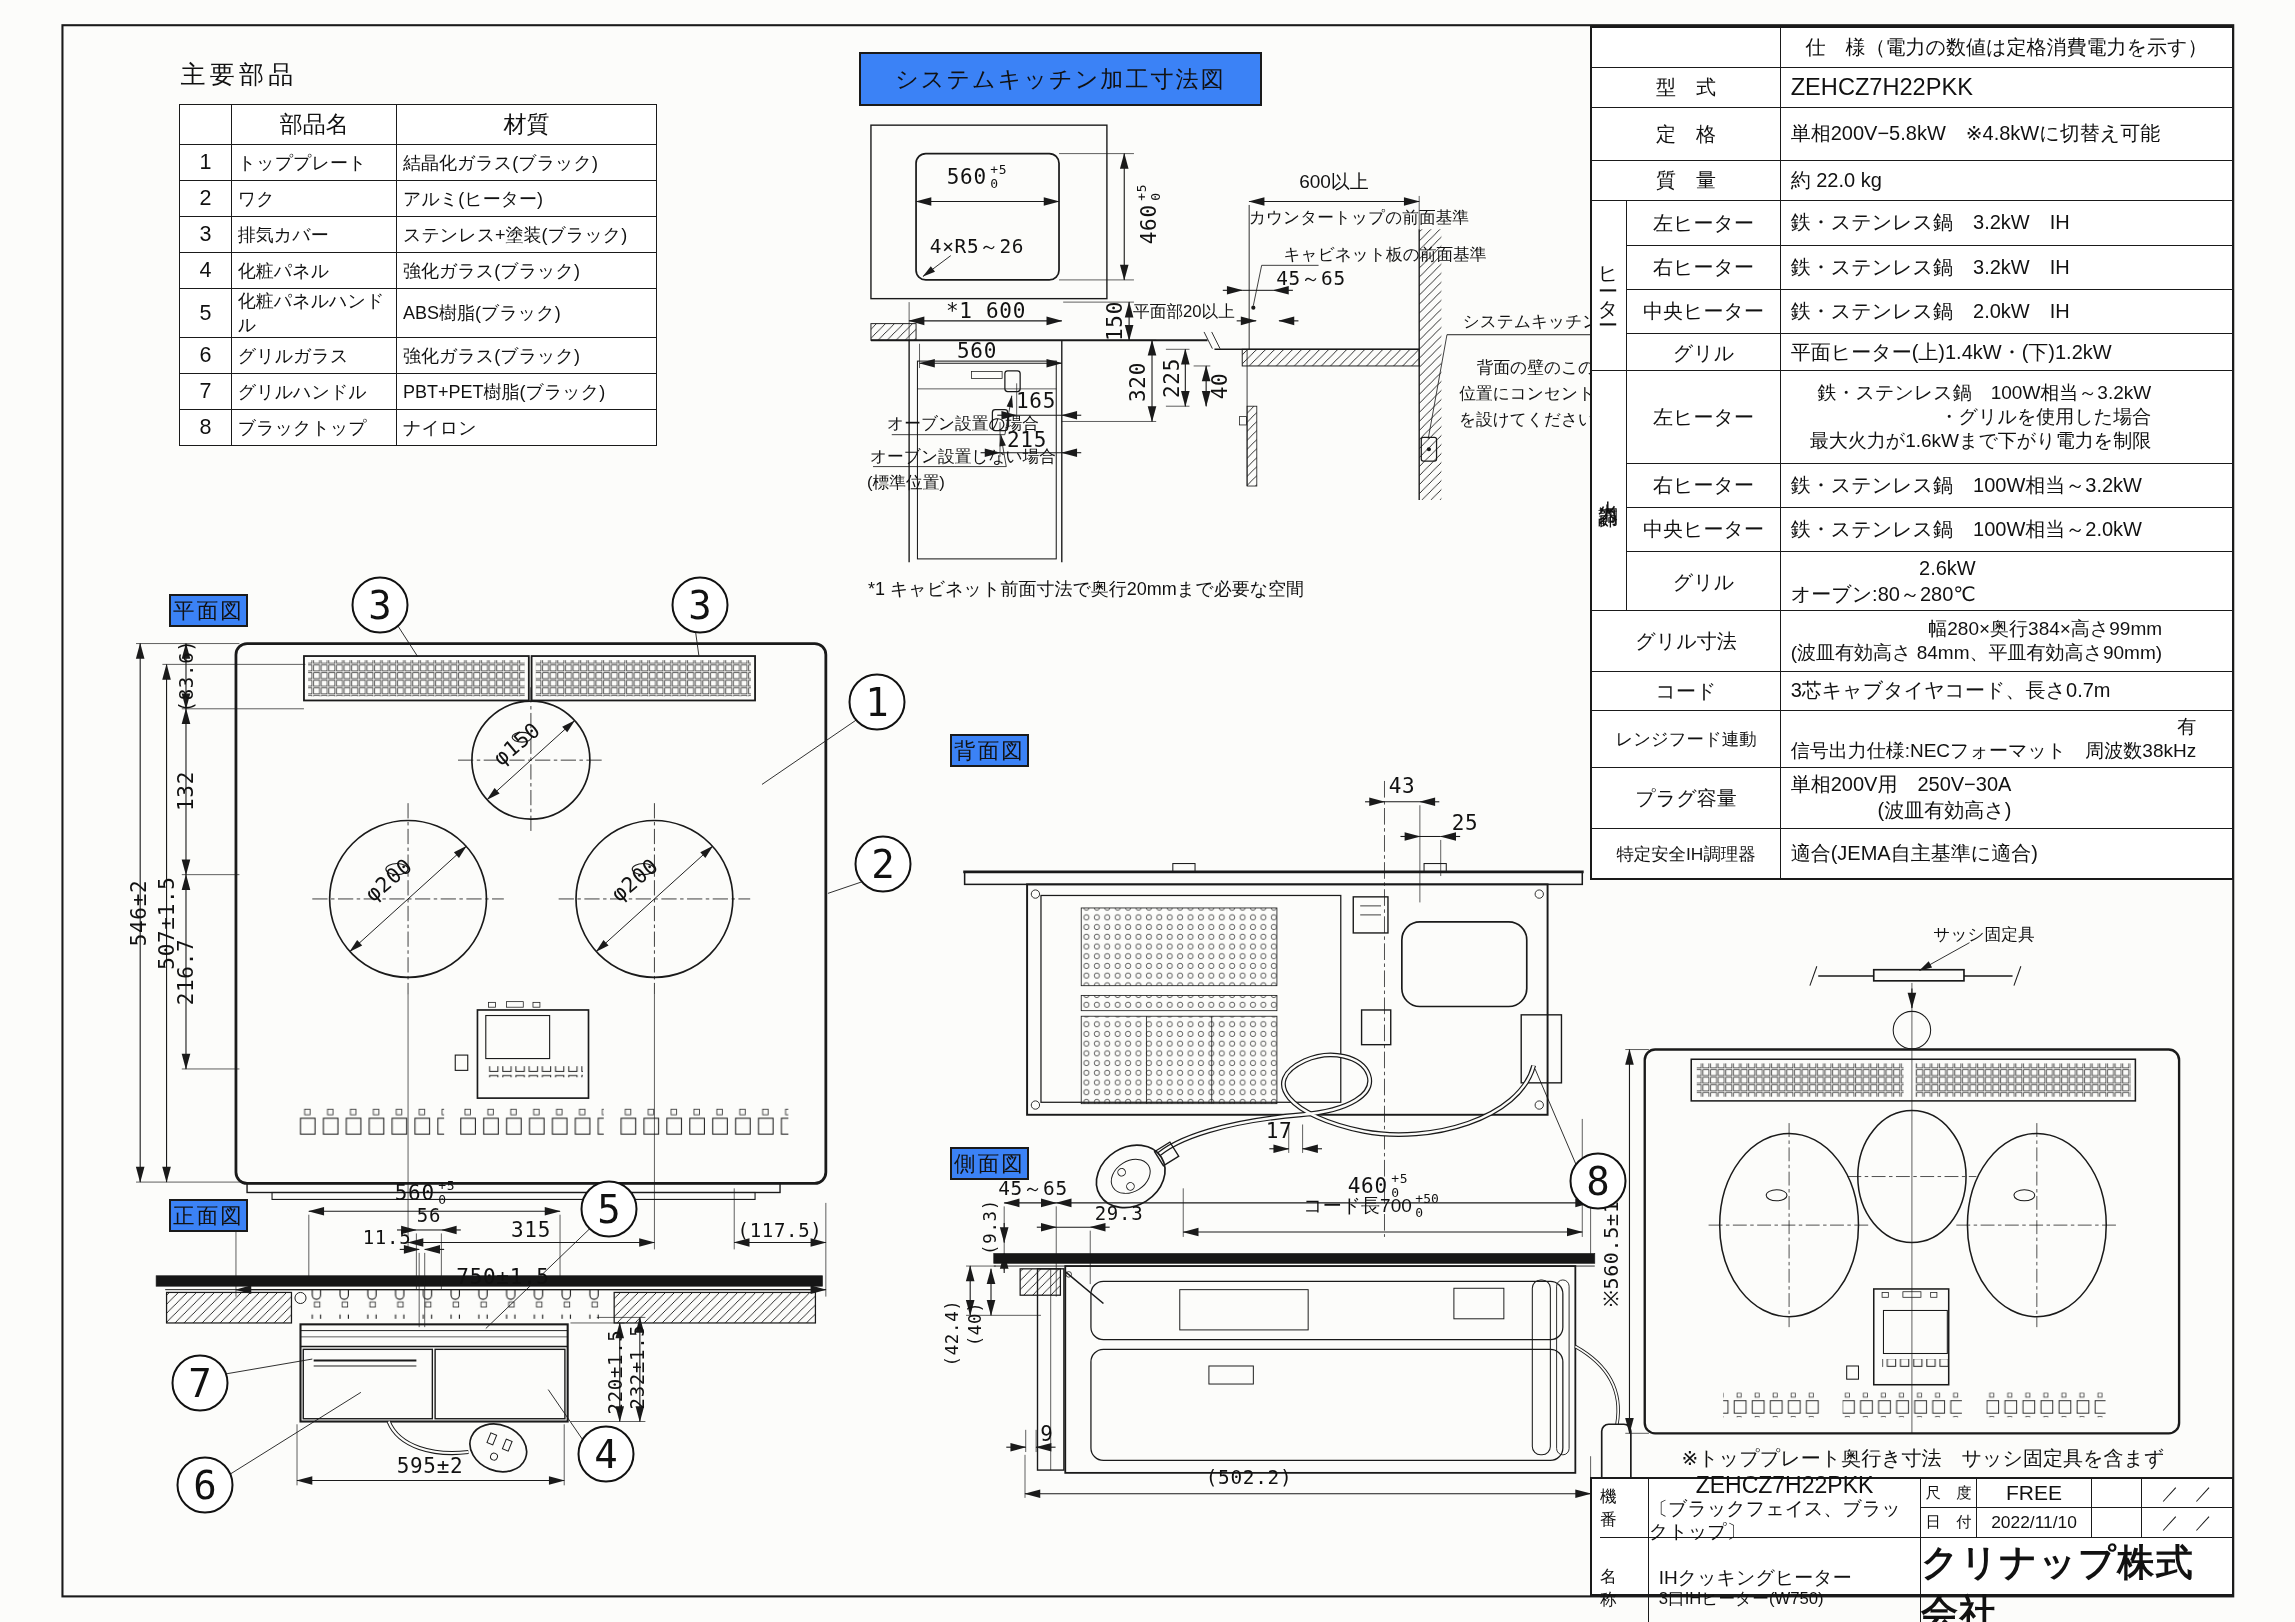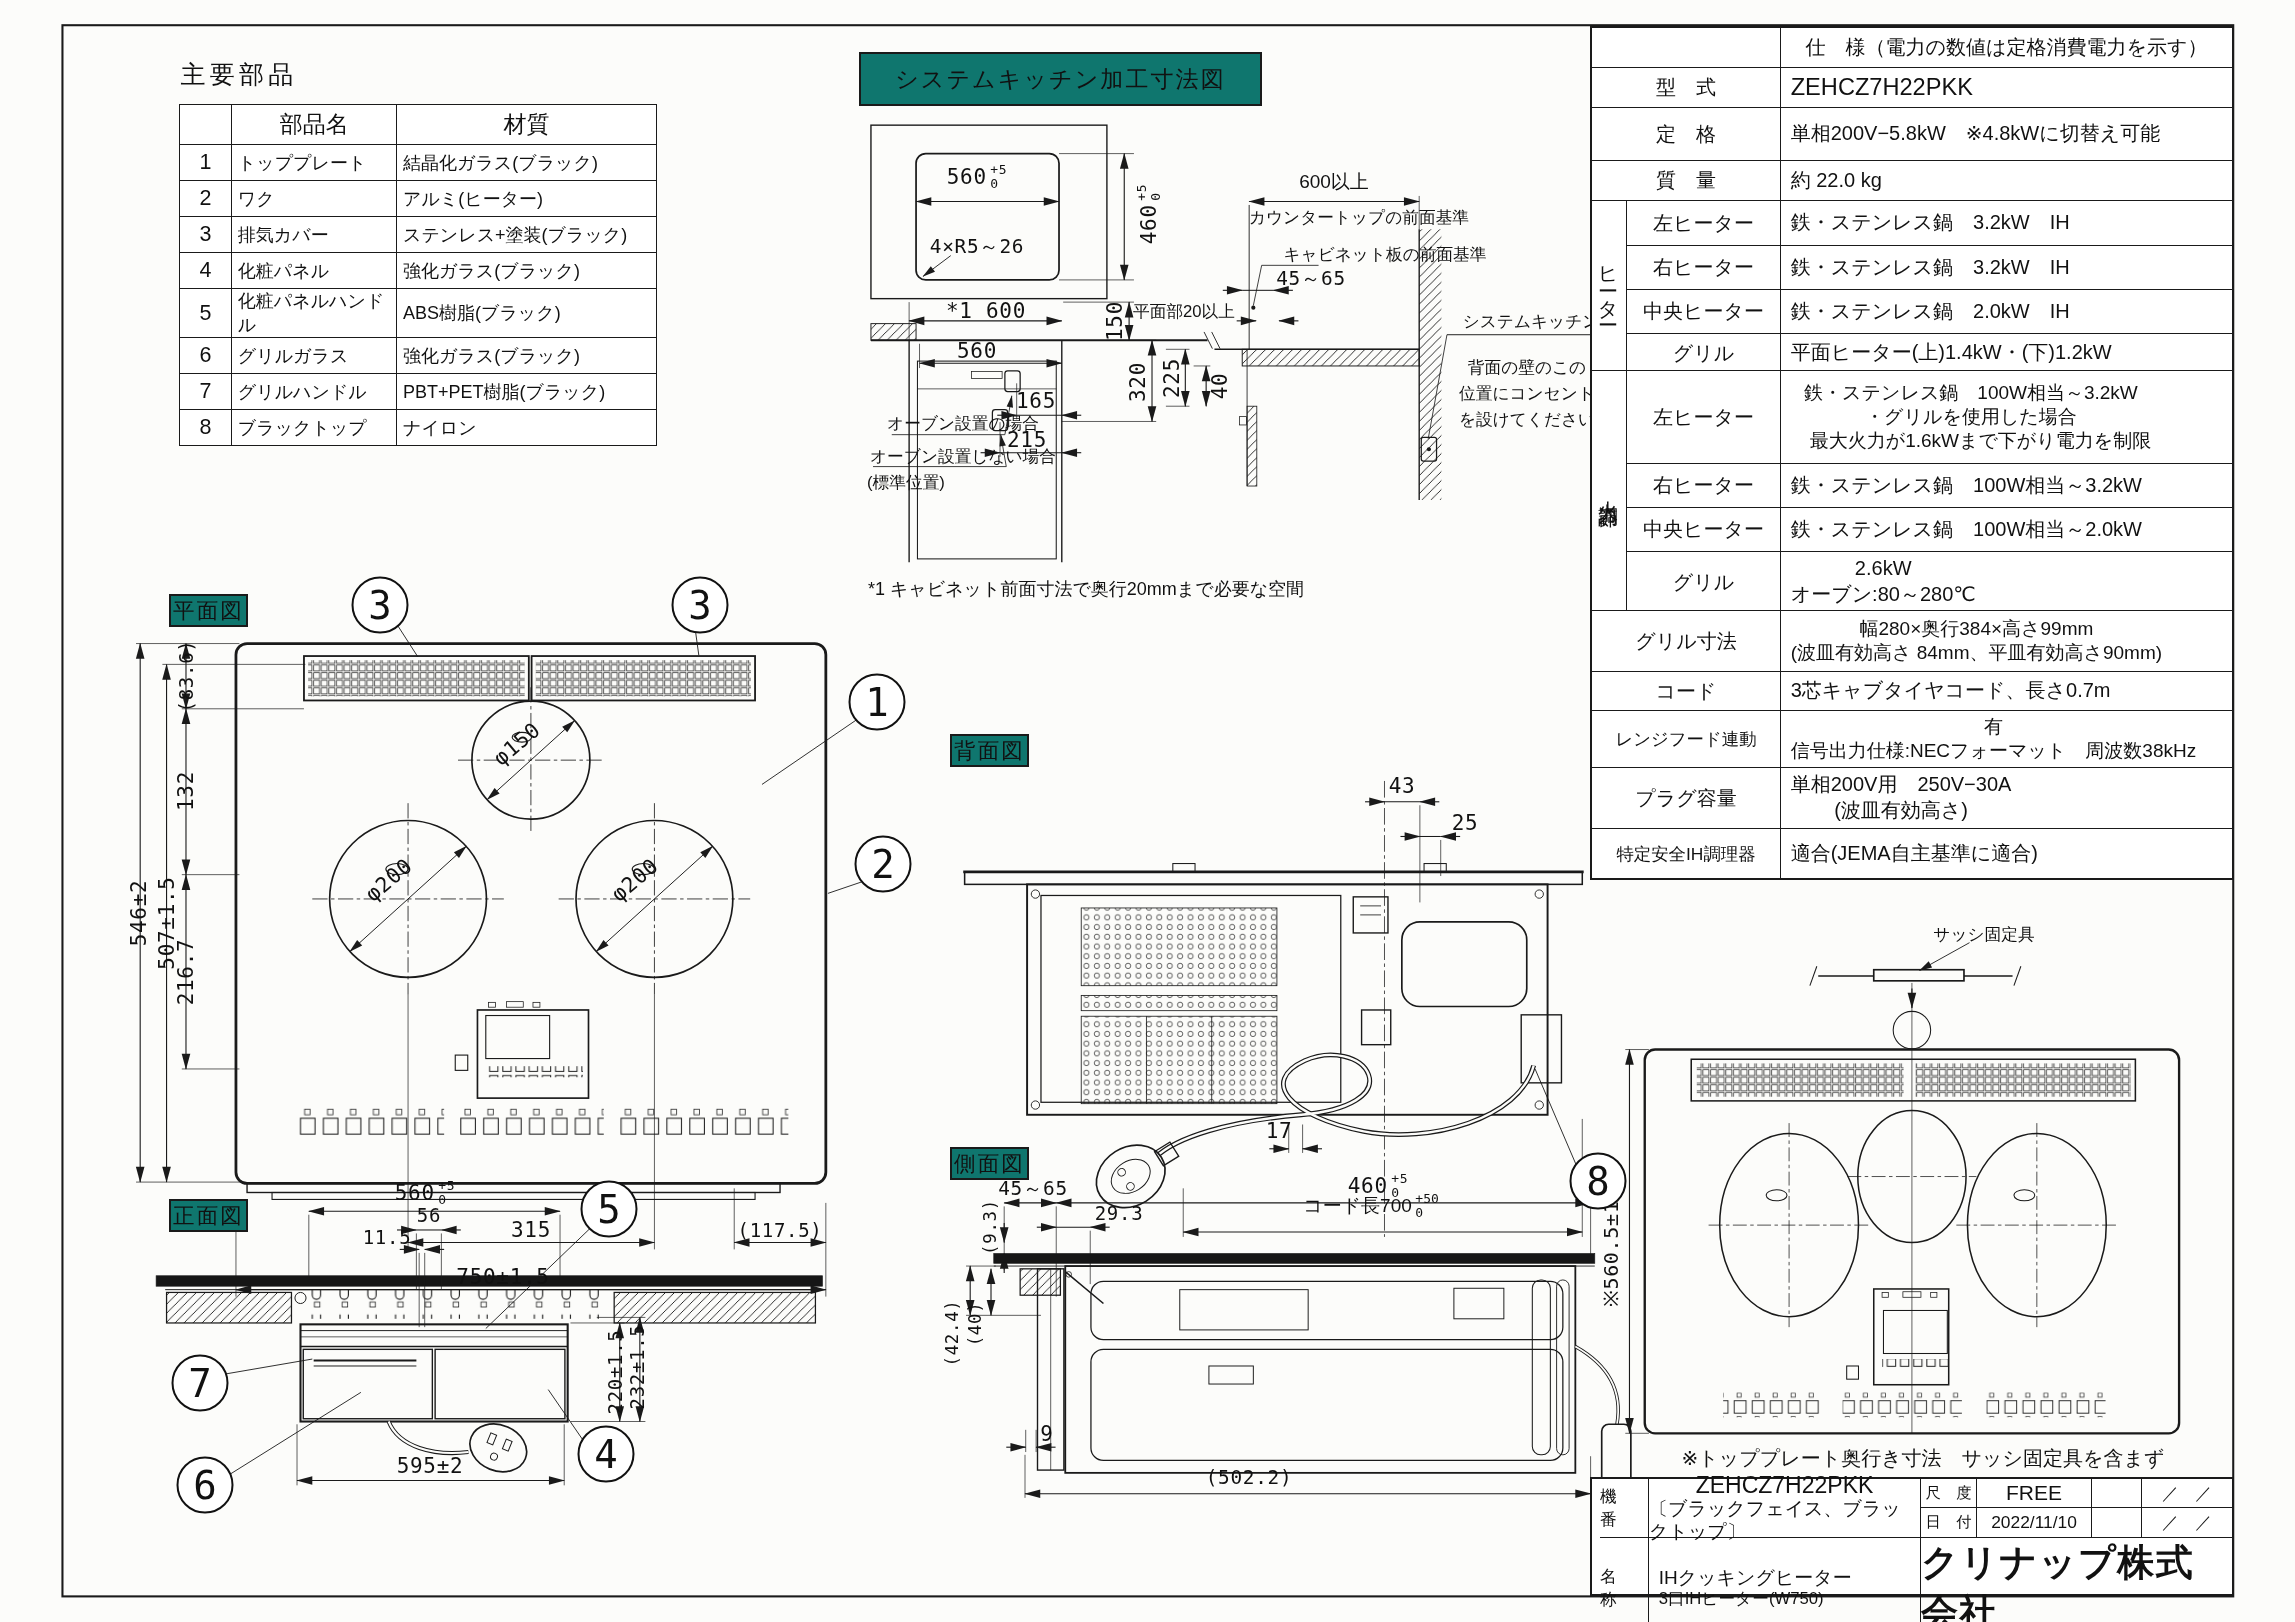--- a/index.html
+++ b/index.html
@@ -3,24 +3,24 @@
 <meta charset="utf-8">
 <style>
   html,body{margin:0;padding:0;background:#9a9a9a;}
   #sheet{position:relative;width:2295px;height:1623px;background:#fcfcfa;font-family:"Liberation Sans","DejaVu Sans",sans-serif;color:#111;overflow:hidden;}
   #art{position:absolute;left:0;top:0;}
   .t{position:absolute;display:flex;align-items:center;justify-content:center;transform:translate(-50%,-50%);white-space:pre;z-index:5;}
   .rot{transform:translate(-50%,-50%) rotate(-90deg);}
   .num{font-family:"DejaVu Sans Mono","Liberation Mono",monospace;font-size:21px;letter-spacing:0.7px;}
   .jp{font-size:19px;}
   .jps{font-size:16.7px;}
-  .pre{white-space:pre-line;text-align:center;}
+  .pre{white-space:pre-line;text-align:right;}
   .tol{display:inline-flex;flex-direction:column;font-size:13px;line-height:1.05;margin-left:3.5px;font-family:"DejaVu Sans Mono",monospace;}
   .tol i{font-style:normal;}
-  .viewlabel{position:absolute;border:2.1px solid #1a1a1a;background:#0f766e;display:flex;align-items:center;justify-content:center;font-size:21.5px;letter-spacing:2.1px;z-index:5;}
+  .viewlabel{position:absolute;border:2.1px solid #1a1a1a;background:#3b82f6;display:flex;align-items:center;justify-content:center;font-size:21.5px;letter-spacing:2.1px;z-index:5;}
   .balloon{position:absolute;width:53px;height:53px;border:2.4px solid #111;border-radius:50%;background:#fff;display:flex;align-items:center;justify-content:center;font-size:39px;font-family:"DejaVu Sans Mono",monospace;transform:translate(-50%,-50%);z-index:6;}
   
   .parts-table{position:absolute;left:179px;top:104px;border-collapse:collapse;background:#fff;z-index:5;}
   .parts-table th,.parts-table td{border:1.8px solid #1a1a1a;padding:0 5.6px;font-weight:normal;}
   .parts-table th{font-size:23px;height:39px;}
   .parts-table td{height:35px;}
   .pt-no{width:40px;text-align:center;font-size:21.5px;}
   .pt-name{width:153px;font-size:18px;}
   .pt-mat{width:247px;font-size:18px;margin-left:14px;}
   

